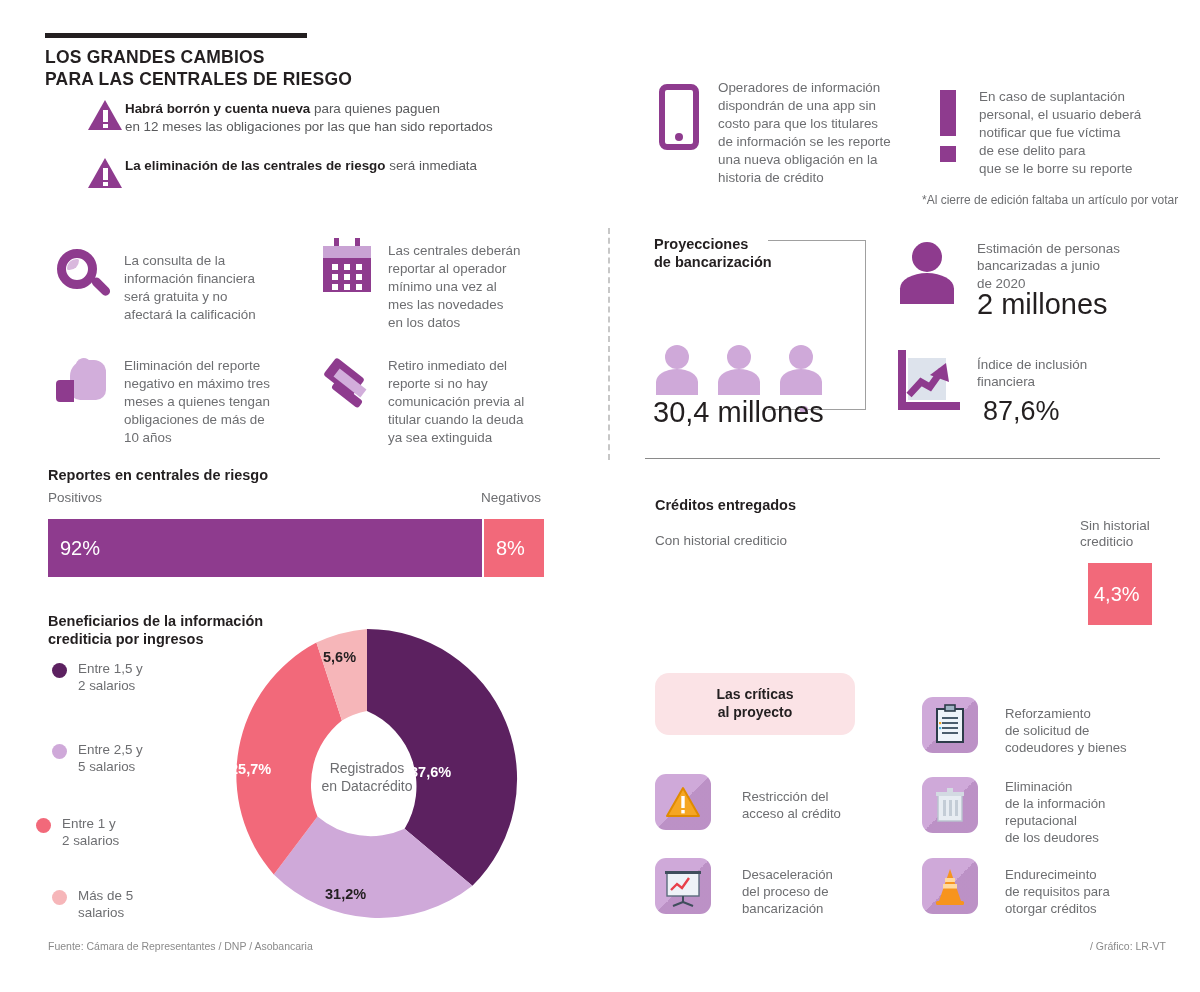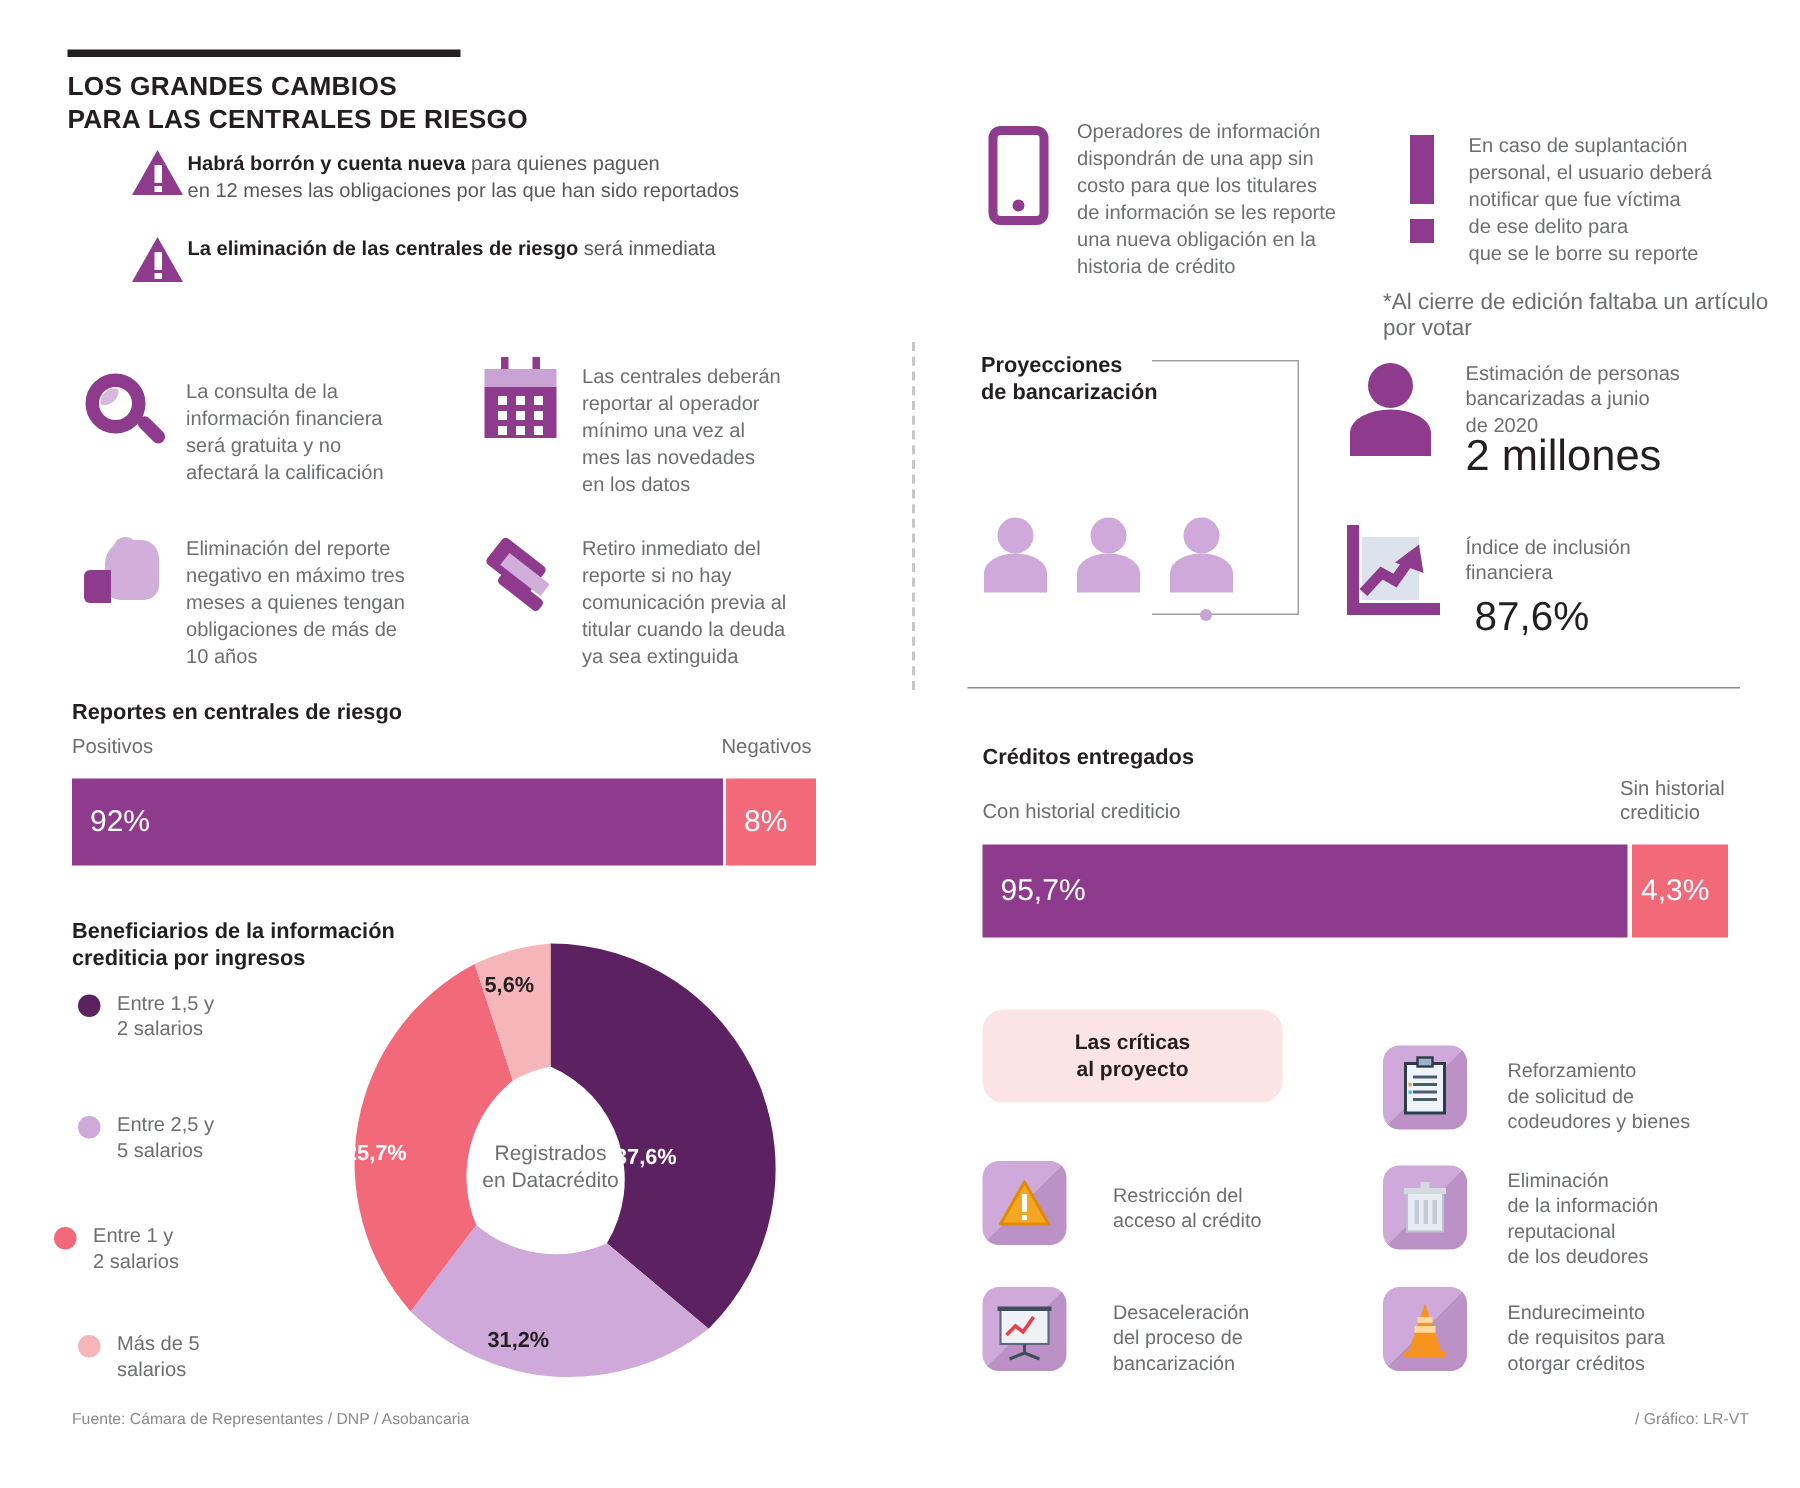--- a/index.html
+++ b/index.html
@@ -172,21 +172,21 @@
     position:absolute; width:56px; height:56px; border-radius:11px;
     background:#cfa9d9; overflow:hidden;
   }
   .crit-icon .shadow {
     position:absolute; left:0; top:0; width:100%; height:100%;
     background: linear-gradient(135deg, rgba(0,0,0,0) 50%, rgba(120,60,130,.22) 50%);
   }
   .crit-text { position:absolute; font-size:13.2px; color:#6d6e71; white-space:pre-line; line-height:1.3; }
 
   
-  .note { position:absolute; font-size:15px; color:#6d6e71; }
+  .note { position:absolute; font-size:12px; color:#6d6e71;text-align:right; }
   .footer { position:absolute; font-size:10.5px; color:#8a8a8a; }
 </style>
 </head>
 <body>
 
 <div class="page">
 
   <div class="rule-top"></div>
   <div class="headline t">LOS GRANDES CAMBIOS
 PARA LAS CENTRALES DE RIESGO</div>
@@ -308,20 +308,21 @@
     </div>
     <div class="ic-person" style="left:62px; top:0px; width:48px; height:50px;">
       <span class="head" style="left:12px; top:0; width:24px; height:24px; background:#cfa9d9;"></span>
       <span class="body" style="left:3px; top:24px; width:42px; height:26px; background:#cfa9d9;"></span>
     </div>
     <div class="ic-person" style="left:124px; top:0px; width:48px; height:50px;">
       <span class="head" style="left:12px; top:0; width:24px; height:24px; background:#cfa9d9;"></span>
       <span class="body" style="left:3px; top:24px; width:42px; height:26px; background:#cfa9d9;"></span>
     </div>
   </div>
+  <div class="big-num" style="left:653px; top:396px;">30,4 millones</div>
 
   <div class="ic-person" style="left:898px; top:242px; width:58px; height:62px;">
     <span class="head" style="left:14px; top:0; width:30px; height:30px; background:#8e3b8e;"></span>
     <span class="body" style="left:2px; top:31px; width:54px; height:31px; background:#8e3b8e;"></span>
   </div>
   <div class="ftext t" style="position:absolute; left:977px; top:240px; width:200px; font-size:13.4px; color:#6d6e71; line-height:1.3;">Estimación de personas
 bancarizadas a junio
 de 2020</div>
   <div class="big-num" style="left:977px; top:288px;">2 millones</div>
 
@@ -392,23 +393,20 @@
     <span class="slice-label" style="left:111px; top:25px;  color:#231f20;">5,6%</span>
     <div class="donut-center" style="left:75px; top:135px; width:160px;">Registrados
 en Datacrédito</div>
   </div>
 
   <div class="sect-title" style="left:655px; top:496px;">Créditos entregados</div>
   <div class="sect-sub" style="left:655px; top:533px;">Con historial crediticio</div>
   <div class="sect-sub t" style="left:1080px; top:518px;">Sin historial
 crediticio</div>
 
-  <div class="bar bar-pos" style="left:655px; top:563px; width:430px; height:62px;">
-    <span class="val">95,7%</span>
-  </div>
   <div class="bar bar-neg" style="left:1088px; top:563px; width:64px; height:62px;">
     <span class="val" style="padding-left:6px;">4,3%</span>
   </div>
 
   <div class="crit-pill" style="left:655px; top:673px; width:200px; height:62px;">Las críticas
 al proyecto</div>
 
   <div class="crit-item">
     <div class="crit-icon" style="left:655px; top:774px;">
       <span class="shadow"></span>

